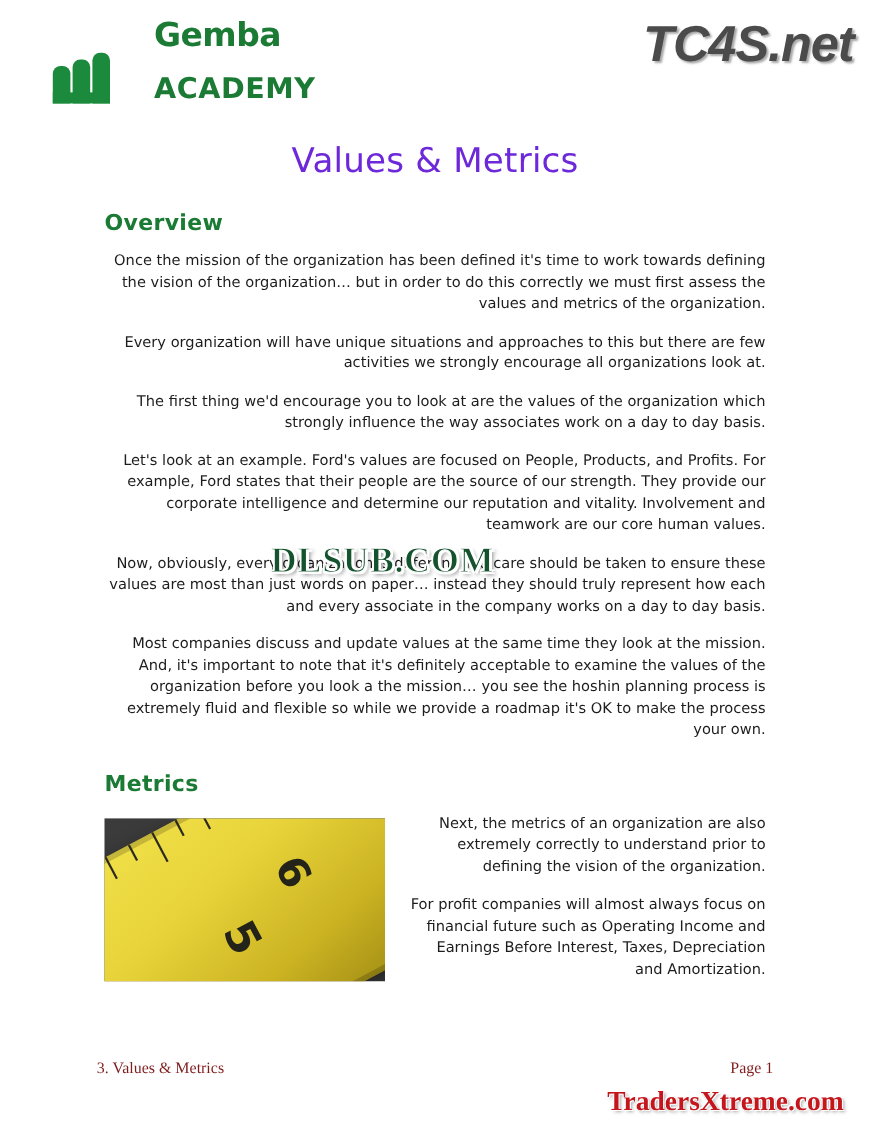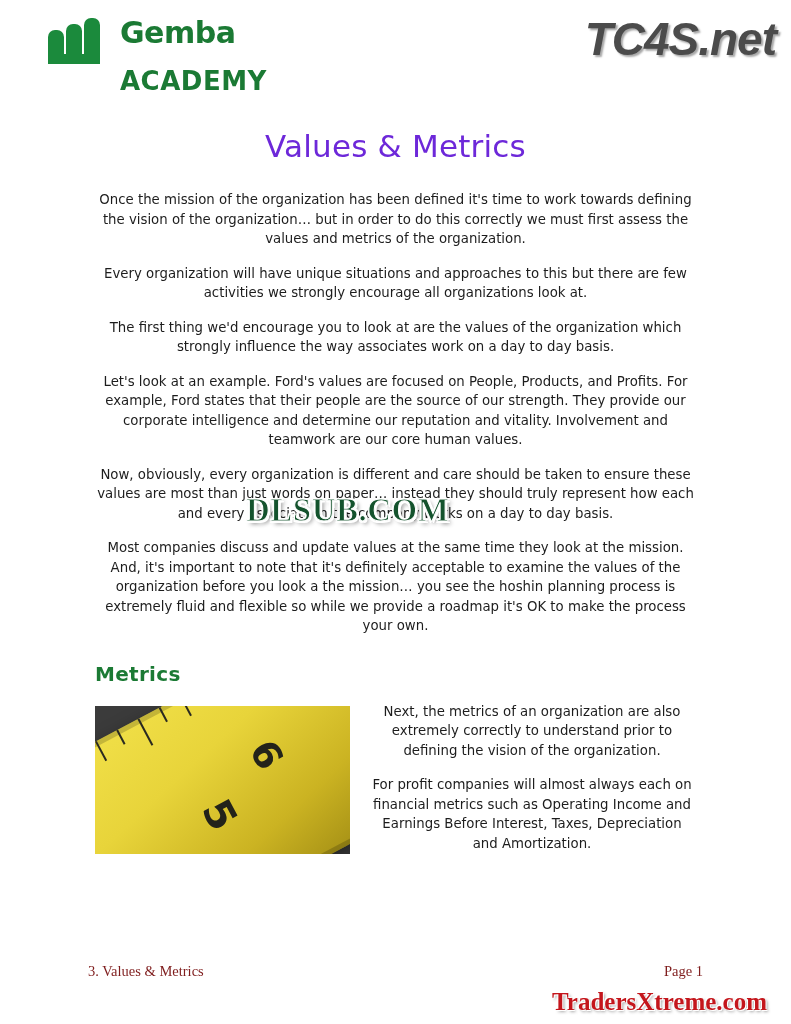--- a/index.html
+++ b/index.html
@@ -27,21 +27,22 @@
     top: 10px;
     left: 0;
     right: 0;
     height: 80px;
   }
   .logo-wrap {
     position: absolute;
     left: 48px;
     top: 8px;
     display: flex;
-    align-items: flex-start;
+    align-items: flex-end;
+    gap: 20px;
   }
   .logo-mark {
     width: 62px;
     height: 46px;
     position: relative;
     margin-right: 10px;
   }
   .logo-mark .bar {
     position: absolute;
     background: #1b8a3c;
@@ -115,21 +116,21 @@
     margin-top: 26px;
     margin-bottom: 16px;
   }
 
   p.body {
     font-family: "DejaVu Sans", sans-serif;
     font-size: 13.3px;
     line-height: 19.5px;
     color: #1d1d1d;
     margin: 0 0 15px 0;
-    text-align: center;
+    text-align: right;
   }
 
   
   .metrics-row {
     position: relative;
     display: block;
     min-height: 150px;
   }
   .ruler-img {
     float: left;
@@ -249,20 +250,21 @@
         <div class="l2">ACADEMY</div>
       </div>
     </div>
     <div class="watermark-tc4s">TC4S.net</div>
   </div>
 
   <div class="doc-title">Values &amp; Metrics</div>
 
   <div class="content">
 
+    <h2 class="section">Overview</h2>
 
     <p class="body">Once the mission of the organization has been defined it's time to work towards defining the vision of the organization… but in order to do this correctly we must first assess the values and metrics of the organization.</p>
     <p class="body">Every organization will have unique situations and approaches to this but there are few activities we strongly encourage all organizations look at.</p>
     <p class="body">The first thing we'd encourage you to look at are the values of the organization which strongly influence the way associates work on a day to day basis.</p>
     <p class="body">Let's look at an example.  Ford's values are focused on People, Products, and Profits.  For example, Ford states that their people are the source of our strength. They provide our corporate intelligence and determine our reputation and vitality. Involvement and teamwork are our core human values.</p>
     <p class="body">Now, obviously, every organization is different and care should be taken to ensure these values are most than just words on paper… instead they should truly represent how each and every associate in the company works on a day to day basis.</p>
     <p class="body">Most companies discuss and update values at the same time they look at the mission.  And, it's important to note that it's definitely acceptable to examine the values of the organization before you look a the mission… you see the hoshin planning process is extremely fluid and flexible so while we provide a roadmap it's OK to make the process your own.</p>
 
     <h2 class="section metrics">Metrics</h2>
 
@@ -279,21 +281,21 @@
           <div class="tick" style="left:140px; top:0;   height:16px;"></div>
           <div class="tick" style="left:164px; top:0;   height:22px;"></div>
 
           <div class="num" style="left:200px; top:70px; font-size:38px;">6</div>
           <div class="num" style="left:130px; top:100px; font-size:40px;">5</div>
           <div class="num" style="left:58px;  top:132px; font-size:42px;">4</div>
         </div>
       </div>
       <div class="metrics-text">
         <p class="body">Next, the metrics of an organization are also extremely correctly to understand prior to defining the vision of the organization.</p>
-        <p class="body">For profit companies will almost always each on financial metrics such as Operating Income and Earnings Before Interest, Taxes, Depreciation and Amortization.</p>
+        <p class="body">For profit companies will almost always focus on financial future such as Operating Income and Earnings Before Interest, Taxes, Depreciation and Amortization.</p>
       </div>
     </div>
 
   </div>
 
   <div class="watermark-dlsub">DLSUB.COM</div>
   <div class="watermark-traders">TradersXtreme.com</div>
 
   <div class="footer">
     <div>3. Values &amp; Metrics</div>

